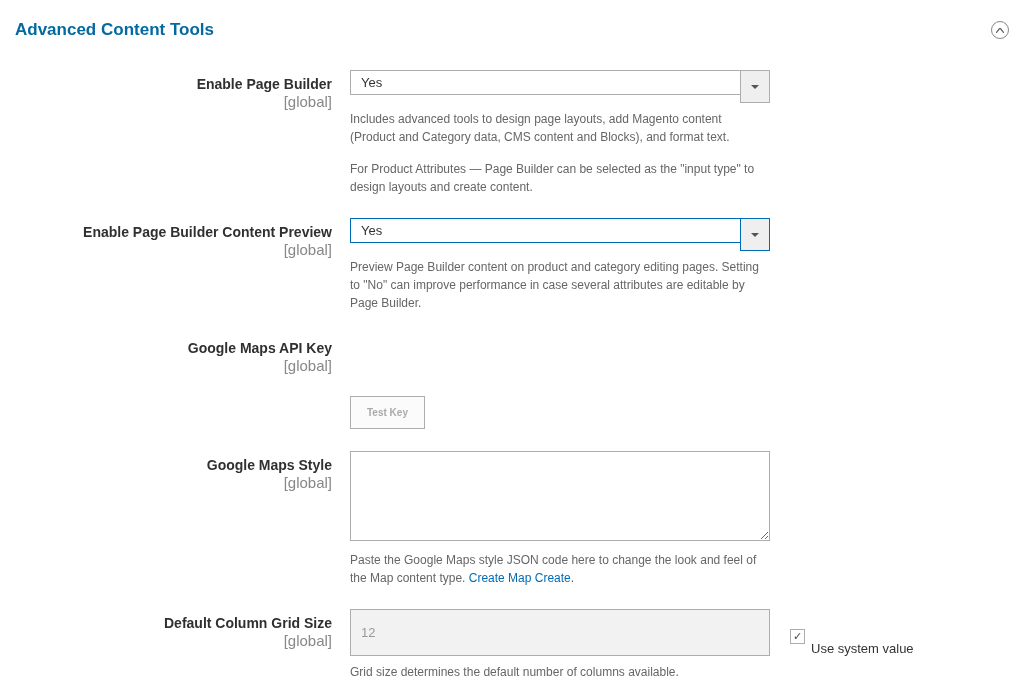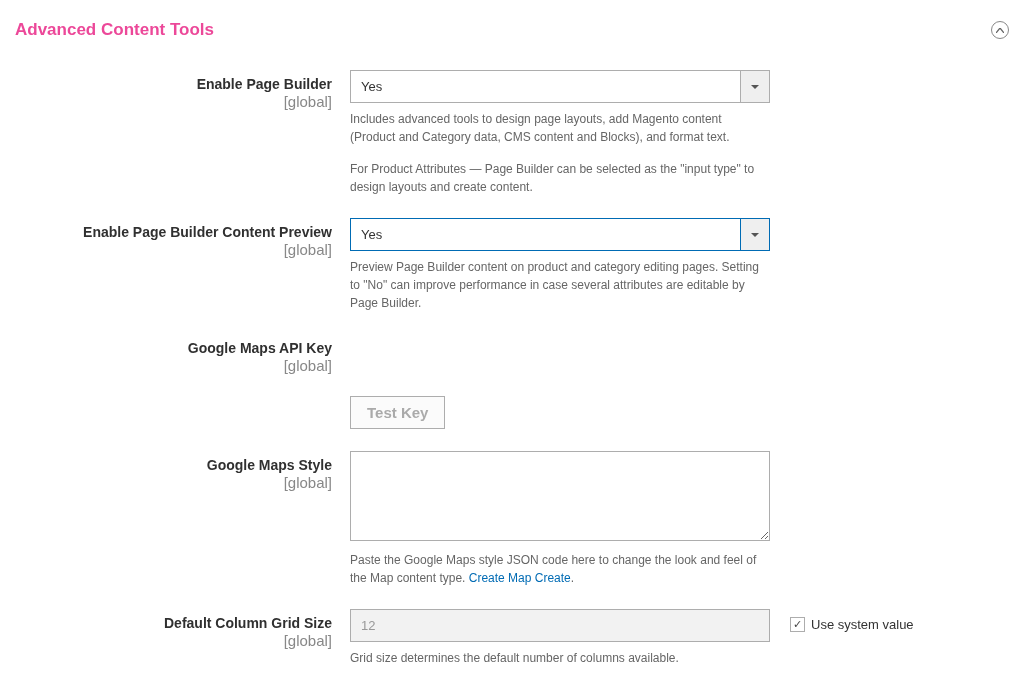--- a/index.html
+++ b/index.html
@@ -16,21 +16,21 @@
     }
     .section-header {
       display: flex;
       justify-content: space-between;
       align-items: center;
       margin-bottom: 30px;
     }
     .section-title {
       font-size: 17px;
       font-weight: 600;
-      color: #ec4899;
+      color: #0369a1;
     }
     .collapse-icon {
       width: 18px;
       height: 18px;
       border: 1px solid #888;
       border-radius: 50%;
       display: flex;
       align-items: center;
       justify-content: center;
       cursor: pointer;
@@ -67,21 +67,21 @@
     .control-col {
       width: 420px;
       flex-shrink: 0;
     }
     .select-wrapper {
       position: relative;
       display: flex;
     }
     .select-field {
       width: 100%;
-      height: 33px;
+      height: 25px;
       border: 1px solid #adadad;
       padding: 0 10px;
       font-size: 13px;
       color: #333;
       background: #fff;
       appearance: none;
       -webkit-appearance: none;
       border-right: none;
     }
     .select-field.focused {
@@ -104,21 +104,21 @@
     }
     .arrow-down {
       width: 0;
       height: 0;
       border-left: 4px solid transparent;
       border-right: 4px solid transparent;
       border-top: 4px solid #555;
     }
     .text-input {
       width: 100%;
-      height: 33px;
+      height: 47px;
       border: 1px solid #adadad;
       padding: 0 10px;
       font-size: 13px;
       color: #333;
       background: #fff;
     }
     .text-input.disabled {
       background: #f2f2f2;
       color: #999;
     }
@@ -142,21 +142,21 @@
     .link {
       color: #006bb4;
       cursor: pointer;
       text-decoration: none;
     }
     .btn {
       height: 33px;
       padding: 0 16px;
       border: 1px solid #adadad;
       background: #f8f8f8;
-      font-size: 15px;
+      font-size: 10px;
       color: #333;
       cursor: pointer;
       font-weight: 600;
     }
     .btn.disabled {
       color: #aaa;
       cursor: not-allowed;
       background: #fbfbfb;
     }
     .checkbox-col {
@@ -174,20 +174,21 @@
       display: inline-flex;
       align-items: center;
       justify-content: center;
       cursor: pointer;
       font-size: 11px;
       color: #444;
     }
     .checkbox-label {
       font-size: 13px;
       color: #333;
+      margin-top: 24px;
     }
   </style>
 </head>
 <body>
 
 <div class="section-header">
   <div class="section-title">Advanced Content Tools</div>
   <div class="collapse-icon">
     <svg width="8" height="5" viewBox="0 0 8 5">
         <path d="M0 5 L4 0 L8 5" fill="none" stroke="#666" stroke-width="1.3"></path>

